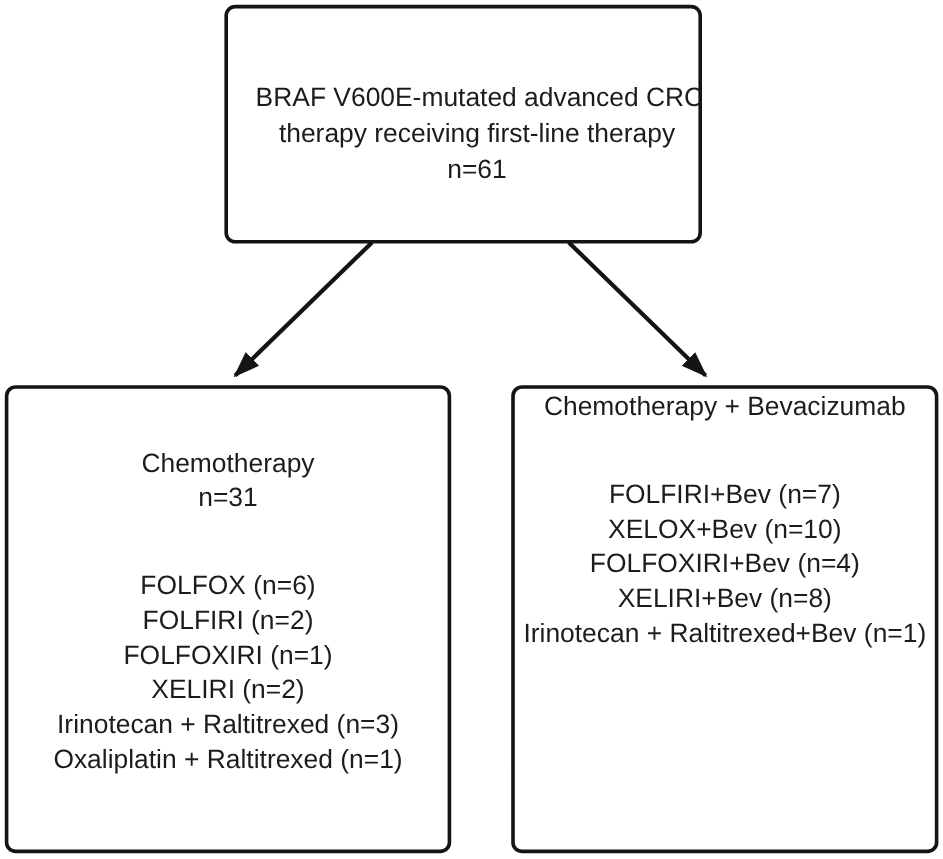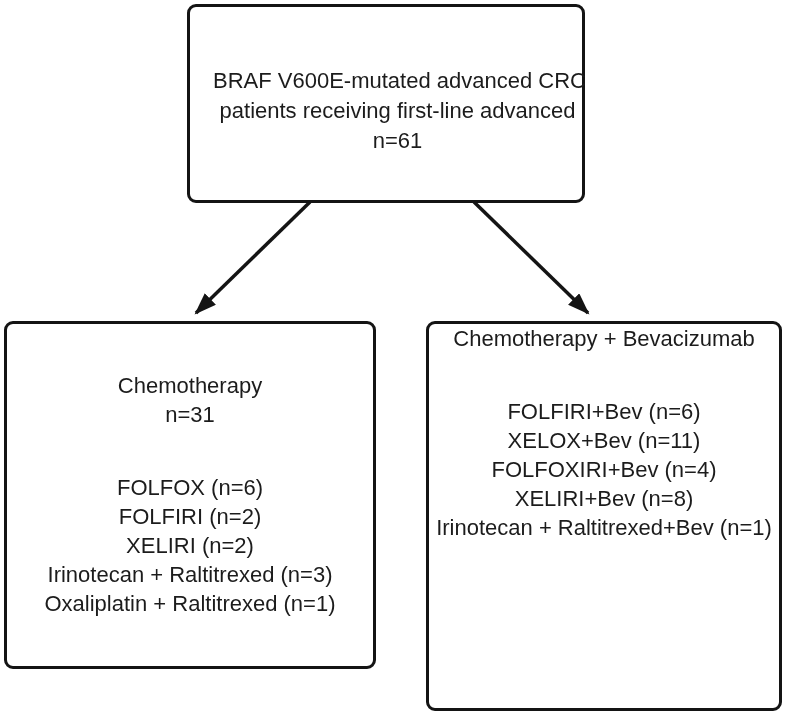--- a/index.html
+++ b/index.html
@@ -43,21 +43,21 @@
     flex-direction: column;
     justify-content: center;
     padding-top: 14px;
     line-height: 30px;
     padding-left: 23px;
   }
   .left-box {
     left: 4px;
     top: 321px;
     width: 372px;
-    height: 348px;
+    height: 390px;
     padding-top: 47px;
   }
   .right-box {
     left: 408px;
     top: 321px;
     width: 356px;
     height: 390px;
     margin-left: 18px;
   }
   .spacer {
@@ -77,38 +77,39 @@
       <marker id="arrowhead" markerUnits="userSpaceOnUse" markerWidth="26" markerHeight="20" refX="20" refY="8" orient="auto">
         <path d="M0,0 L22,8 L0,16 Z" fill="#141414"></path>
       </marker>
     </defs>
     <line x1="310" y1="202" x2="196" y2="313" stroke="#141414" stroke-width="3.5" marker-end="url(#arrowhead)"></line>
     <line x1="474" y1="202" x2="588" y2="313" stroke="#141414" stroke-width="3.5" marker-end="url(#arrowhead)"></line>
   </svg>
 
   <div class="box top-box">
     <div class="txt-line">BRAF V600E-mutated advanced CRC</div>
-    <div class="txt-line">patients receiving first-line advanced</div>
+    <div class="txt-line">therapy receiving first-line therapy</div>
     <div class="txt-line">n=61</div>
   </div>
 
   <div class="box left-box">
     <div class="txt-line">Chemotherapy</div>
     <div class="txt-line">n=31</div>
     <div class="spacer"></div>
     <div class="txt-line">FOLFOX (n=6)</div>
     <div class="txt-line">FOLFIRI (n=2)</div>
+    <div class="txt-line">FOLFOXIRI (n=1)</div>
     <div class="txt-line">XELIRI (n=2)</div>
     <div class="txt-line">Irinotecan + Raltitrexed (n=3)</div>
     <div class="txt-line">Oxaliplatin + Raltitrexed (n=1)</div>
   </div>
 
   <div class="box right-box">
     <div class="txt-line">Chemotherapy + Bevacizumab</div>
     <div class="spacer"></div>
-    <div class="txt-line">FOLFIRI+Bev (n=6)</div>
-    <div class="txt-line">XELOX+Bev (n=11)</div>
+    <div class="txt-line">FOLFIRI+Bev (n=7)</div>
+    <div class="txt-line">XELOX+Bev (n=10)</div>
     <div class="txt-line">FOLFOXIRI+Bev (n=4)</div>
     <div class="txt-line">XELIRI+Bev (n=8)</div>
     <div class="txt-line">Irinotecan + Raltitrexed+Bev (n=1)</div>
   </div>
 
 </div>
 
 </body></html>

